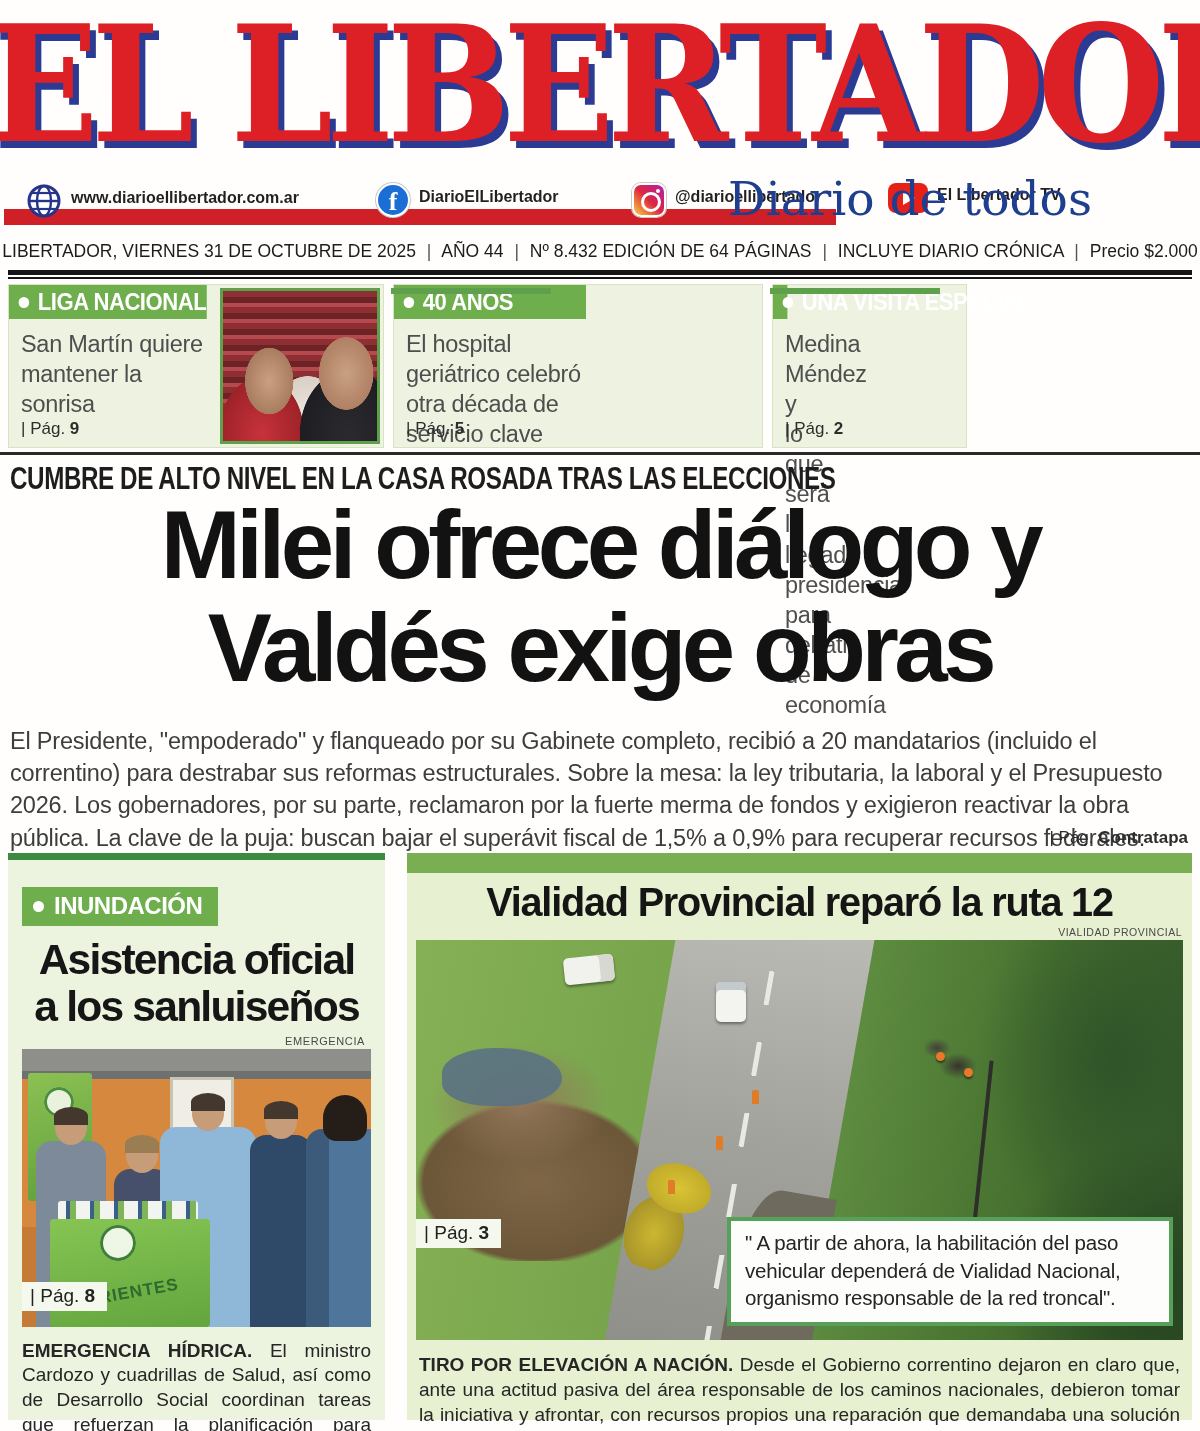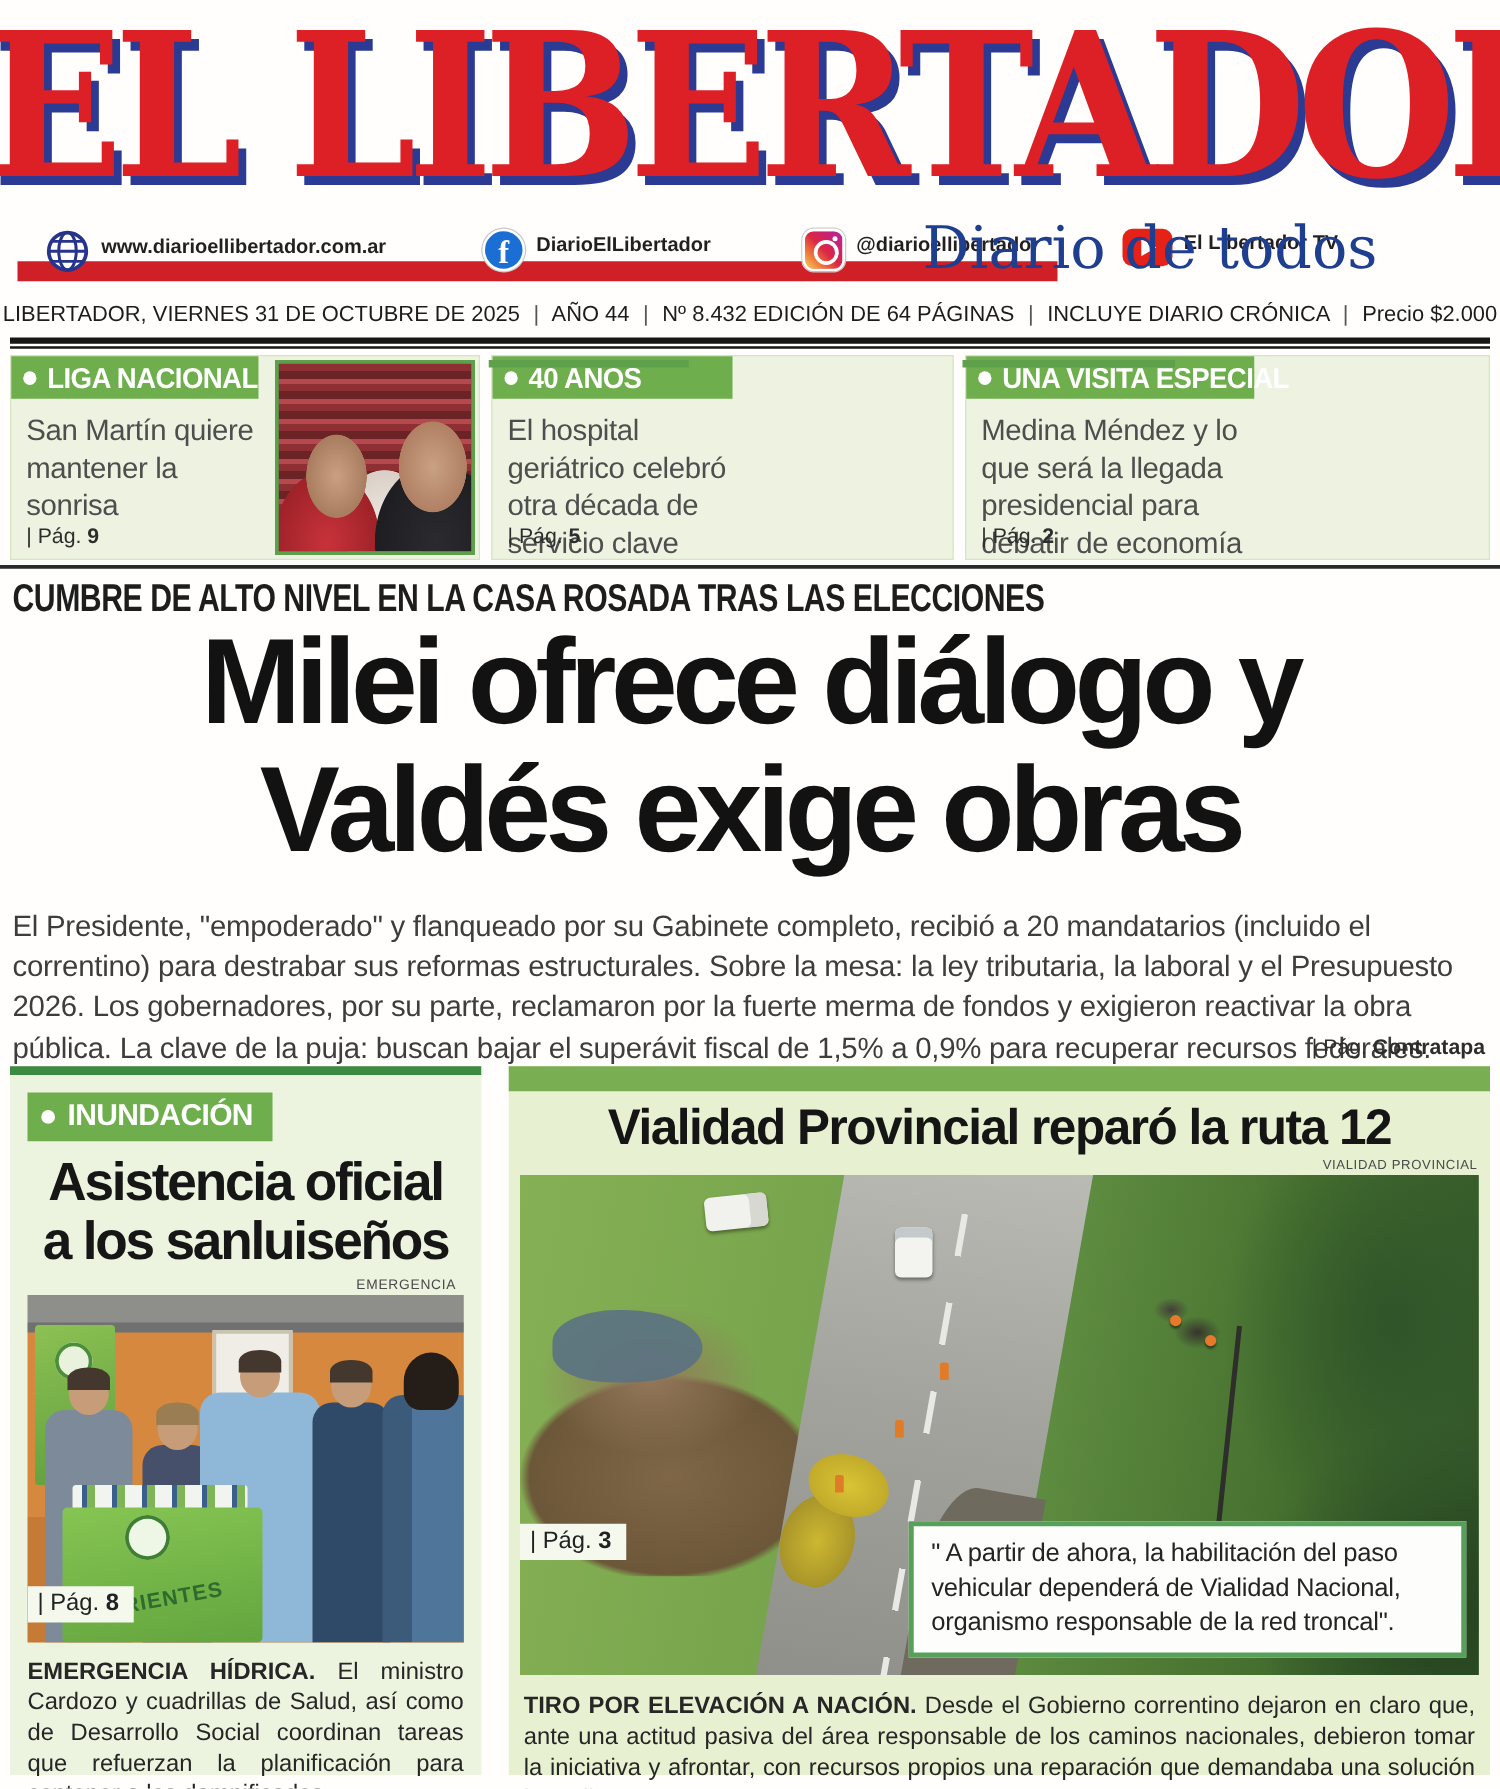--- a/index.html
+++ b/index.html
@@ -10,21 +10,21 @@
   
   .masthead { position:absolute; top:0; left:0; width:1200px; height:182px; text-align:center; }
   .masthead-title {
     font-family:"DejaVu Serif", serif; font-weight:bold;
     font-size:143px; line-height:1.04; letter-spacing:-7px; white-space:nowrap;
     color:#dd2025; text-shadow:6px 6px 0 #2b3a92;
     transform:scale(1.02,1.12); transform-origin:top center; display:inline-block; padding-top:2px;
   }
 
   
-  .social-row { position:absolute; top:183px; left:14px; width:1098px; height:50px; }
+  .social-row { position:absolute; top:183px; left:4px; width:1098px; height:50px; }
   .social-stripe { position:absolute; left:0; top:26px; width:832px; height:16px; background:#cf2027; }
   .social-item { position:absolute; top:0; display:flex; align-items:center; gap:9px; }
   .social-label { font-size:16px; font-weight:bold; color:#231f20; white-space:nowrap; padding-bottom:6px; }
   .icon-globe { width:36px; height:36px; }
   .icon-fb { width:34px; height:34px; border-radius:50%; background:#1b6fd4; color:#fff;
              font-family:"Liberation Serif", serif; font-weight:bold; font-size:26px;
              display:flex; align-items:flex-end; justify-content:center; line-height:0.95; border:2px solid #fff; box-shadow:0 0 0 1px #c9c9c9;}
   .icon-ig { width:34px; height:34px; border-radius:9px;
              background:linear-gradient(45deg,#f5d15c 0%,#ef7b3a 25%,#dc2743 50%,#cc2366 70%,#b424a8 100%);
              position:relative; border:2px solid #fff; box-shadow:0 0 0 1px #c9c9c9;}
@@ -40,21 +40,21 @@
 
   
   .dateline { position:absolute; top:241px; left:0; width:1200px; text-align:center;
               font-size:17.5px; color:#1c1c1c; white-space:nowrap; }
   .dateline b { font-weight:normal; }
   .dl-sep { color:#555; padding:0 6px; font-weight:normal; }
   .rule-double { position:absolute; top:270px; left:8px; width:1184px; height:9px;
                  border-top:5px solid #161616; border-bottom:2px solid #161616; }
 
   
-  .teaser-row { position:absolute; top:284px; left:8px; width:1184px; height:164px; display:flex; gap:9px; }
+  .teaser-row { position:absolute; top:284px; left:8px; width:959px; height:164px; display:flex; gap:9px; }
   .teaser { position:relative; background:#edf3e0; border:1px solid #d7e4c2; }
   .teaser-1 { width:376px; } .teaser-2 { width:370px; } .teaser-3 { flex:1; }
   .teaser-tag { position:absolute; left:0; top:0; right:168px; height:34px; background:#6fae4c;
                 color:#fff; font-weight:bold; font-size:23px; display:flex; align-items:center;
                 padding-left:10px; gap:9px; letter-spacing:-0.5px;
                 transform:scaleX(0.96); transform-origin:left; white-space:nowrap; }
   .teaser-3 .teaser-tag { right:178px; }
   .tag-bullet { width:11px; height:11px; border-radius:50%; background:#fff; flex:0 0 auto; }
   .teaser-headline { position:absolute; left:12px; top:44px; right:176px; font-size:23.5px;
                      color:#4e4e4e; line-height:1.28; letter-spacing:-0.3px; }
@@ -107,21 +107,21 @@
             transform:scaleX(0.99); }
   .lede-wrap { position:absolute; top:725px; left:10px; width:1180px; }
   .lede { font-size:23.5px; color:#3d3d3d; line-height:1.37; letter-spacing:-0.2px; text-align:left; }
   .lede-page { text-align:right; font-size:17px; color:#2d2d2d; margin-top:-26px; padding-right:2px; }
   .lede-page b { font-weight:bold; }
 
   
   .bottom-row { position:absolute; top:853px; left:8px; width:1184px; height:567px; display:flex; gap:22px; }
 
   
-  .flood { position:relative; width:377px; border-top:7px solid #3d8b40; background:#ecf3df; padding:10px 14px 0; }
+  .flood { position:relative; width:377px; border-top:7px solid #3d8b40; background:#ecf3df; padding:23px 14px 0; }
   .flood-tag { display:inline-flex; align-items:center; gap:10px; background:#6fae4c; color:#fff;
                font-weight:bold; font-size:24px; padding:5px 16px 6px 11px; margin-top:4px; letter-spacing:-0.5px; }
   .flood-headline { font-size:43px; font-weight:bold; color:#161616; text-align:center;
                     line-height:1.1; letter-spacing:-1.8px; margin-top:10px; transform:scaleX(0.99); }
   .flood-credit { text-align:right; font-size:11px; color:#4a4a4a; letter-spacing:0.6px; margin:4px 6px 2px 0; }
   .flood-photo { position:relative; height:278px; overflow:hidden;
       background:linear-gradient(180deg, #8e8f8a 0 26px, #d6883f 26px 64%, #c57a35 64% 100%); }
   .flood-photo .roofline { position:absolute; left:0; top:22px; width:100%; height:8px; background:#6f7070; }
   .flood-photo .door { position:absolute; left:148px; top:28px; width:64px; height:112px; background:#efede6;
       box-shadow:inset 0 0 0 3px #c9c4b2, inset 22px 0 0 -20px #b9b4a2; }

